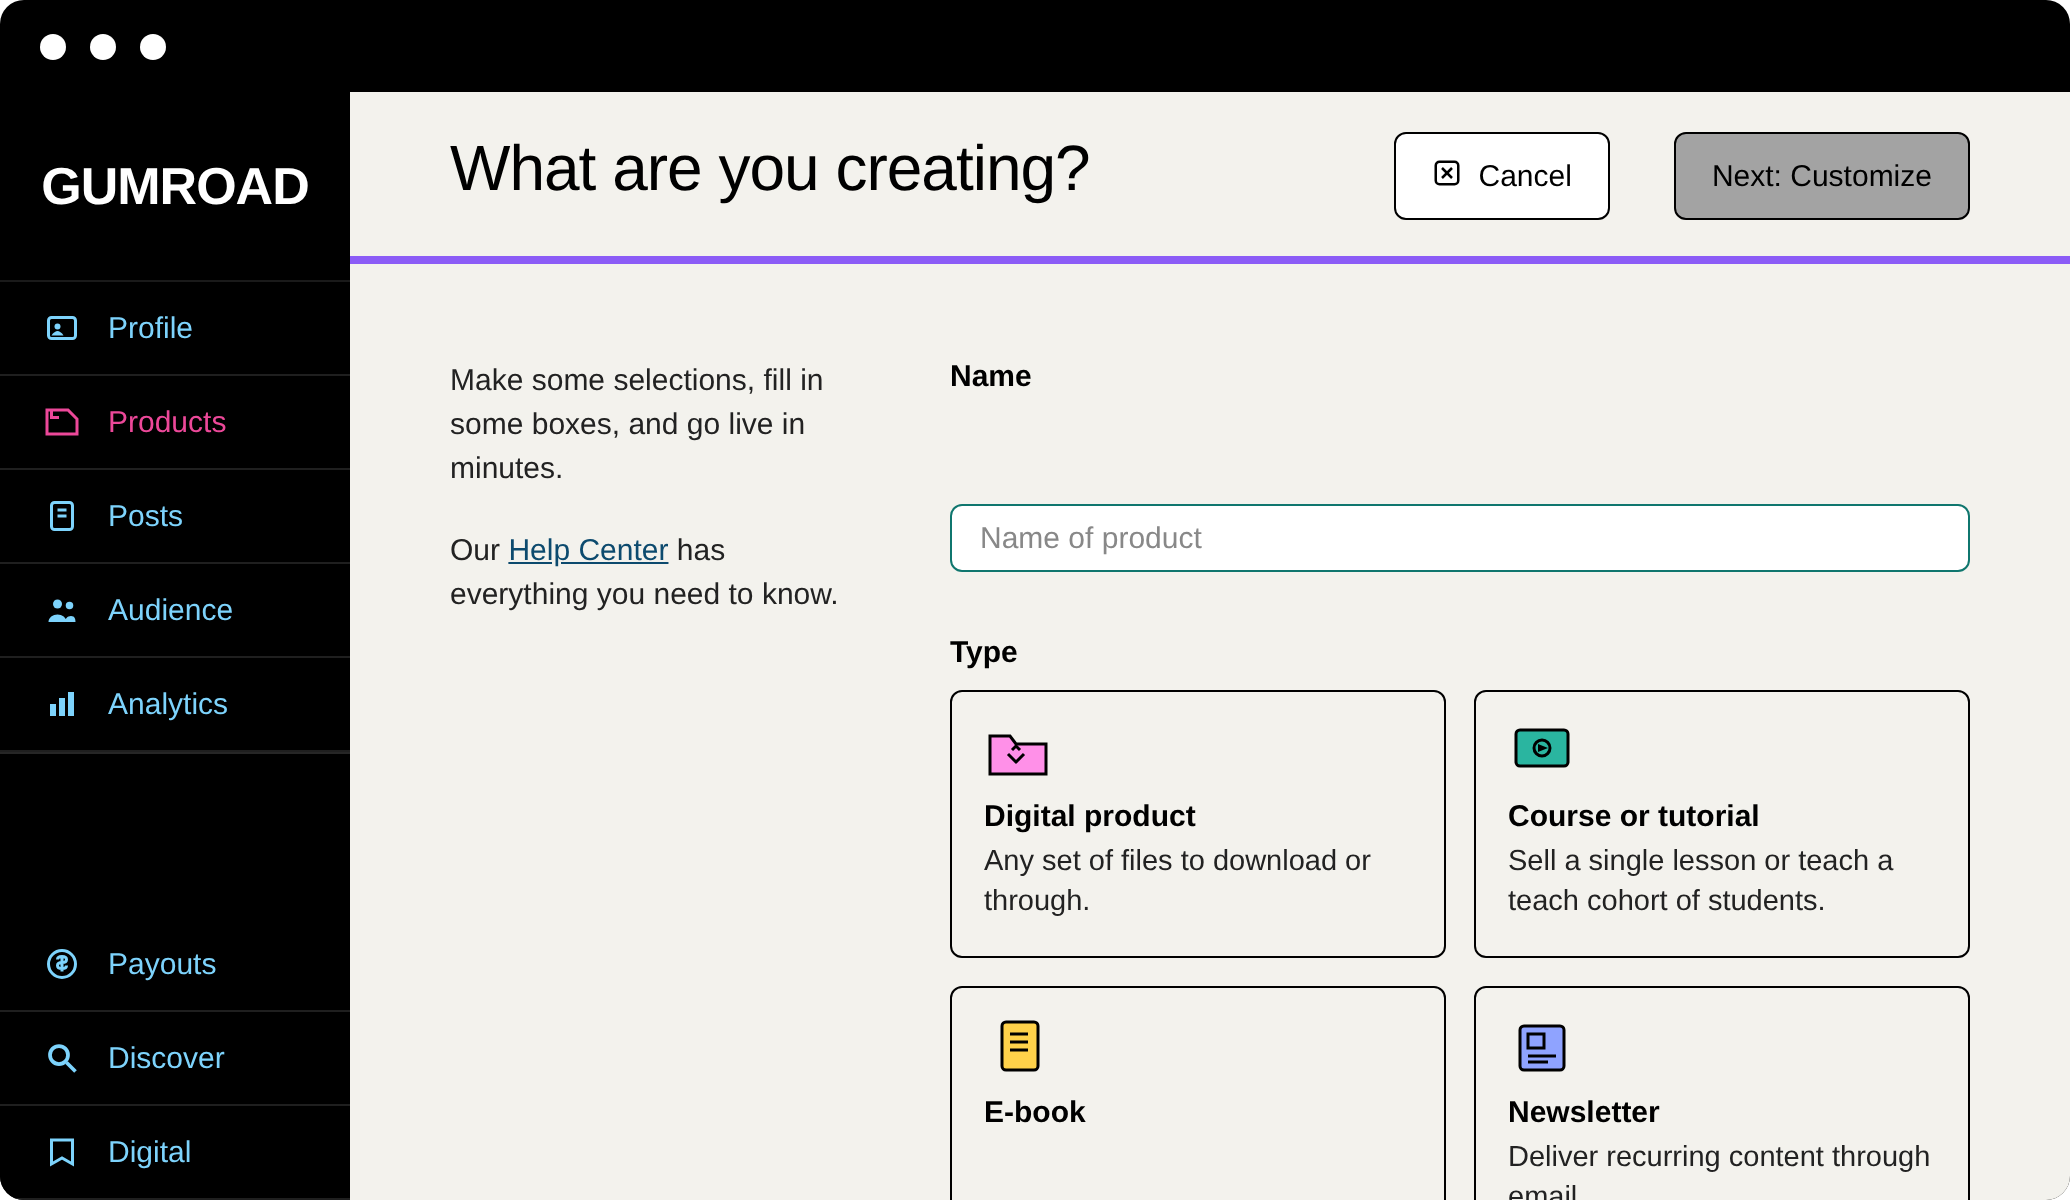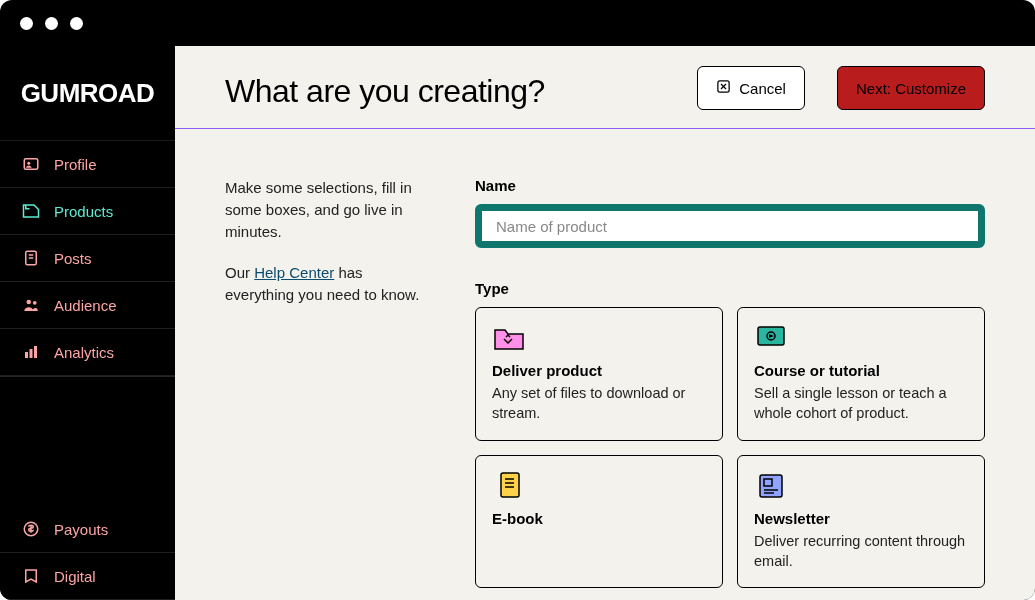--- a/index.html
+++ b/index.html
@@ -58,60 +58,60 @@
       text-transform: uppercase;
     }
     .nav { flex: 1; display: flex; flex-direction: column; }
     .nav-spacer { flex: 1; border-top: 1px solid rgba(255,255,255,0.15); }
     .nav-item {
       display: flex;
       align-items: center;
       gap: 14px;
       padding: 14px 22px;
       font-size: 15px;
-      color: #fca5a5;
+      color: #7dd3fc;
       border-bottom: 1px solid rgba(255,255,255,0.12);
       cursor: pointer;
     }
-    .nav-item.active { color: #5eead4; }
+    .nav-item.active { color: #ec4899; }
     .nav-icon { width: 18px; height: 18px; display:flex; align-items:center; justify-content:center; flex-shrink:0;}
     .nav-icon svg { width: 18px; height: 18px; }
 
     .content {
       flex: 1;
       background: #f3f2ed;
       color: #000;
       display: flex;
       flex-direction: column;
       min-width: 0;
     }
     .header {
       display: flex;
-      align-items: flex-end;
+      align-items: flex-start;
       justify-content: space-between;
       padding: 20px 50px 18px 50px;
-      border-bottom: 1px solid #8b5cf6;
+      border-bottom: 4px solid #8b5cf6;
     }
     .page-title {
       font-size: 32px;
       font-weight: 500;
       letter-spacing: -0.5px;
     }
     .header-actions { display: flex; gap: 32px; }
     .btn {
       height: 44px;
       padding: 0 18px;
       border: 1px solid #000;
       border-radius: 6px;
       background: #fff;
       font-size: 15px;
       display: flex; align-items: center; gap: 8px;
       cursor: pointer;
     }
-    .btn-primary { background: #b91c1c; }
+    .btn-primary { background: #a3a3a3; }
     .cancel-x { width:15px; height:15px; }
 
     .body {
       flex: 1;
       display: flex;
       padding: 48px 50px 0 50px;
       gap: 40px;
       overflow: hidden;
     }
     .intro {
@@ -121,27 +121,28 @@
       line-height: 1.45;
       color: #222;
     }
     .intro p { margin-bottom: 20px; }
     .intro a { color: #0c4a6e; }
 
     .form { flex: 1; min-width: 0; }
     .field-label { font-size: 15px; font-weight: 700; margin-bottom: 10px; }
     .text-input {
       width: 100%;
-      height: 44px;
-      border: 7px solid #0f766e;
+      height: 34px;
+      border: 1px solid #0f766e;
       border-radius: 6px;
       background: #fff;
       padding: 0 14px;
       font-size: 15px;
       margin-bottom: 32px;
+      margin-top: 45px;
     }
     .text-input::placeholder { color: #888; }
     .type-grid {
       display: grid;
       grid-template-columns: 1fr 1fr;
       gap: 14px;
     }
     .type-card {
       border: 1px solid #000;
       border-radius: 6px;
@@ -226,20 +227,29 @@
         <div class="nav-spacer"></div>
 
         <div class="nav-item">
           <span class="nav-icon">
             <svg viewBox="0 0 24 24" fill="currentColor">
                 <circle cx="12" cy="12" r="9" fill="none" stroke="currentColor" stroke-width="2"></circle>
                 <path d="M12 7v10M9 9c0-1 1-2 3-2s3 1 3 2-1 2-3 2-3 1-3 2 1 2 3 2 3-1 3-2" fill="none" stroke="currentColor" stroke-width="2"></path>
               </svg>
           </span>
           <span>Payouts</span>
+        </div>
+        <div class="nav-item">
+          <span class="nav-icon">
+            <svg viewBox="0 0 24 24" fill="none" stroke="currentColor" stroke-width="2.5">
+                <circle cx="10" cy="10" r="6"></circle>
+                <line x1="15" y1="15" x2="21" y2="21"></line>
+              </svg>
+          </span>
+          <span>Discover</span>
         </div>
         <div class="nav-item">
           <span class="nav-icon">
             <svg viewBox="0 0 24 24" fill="currentColor">
                 <path d="M5 4h14v16l-7-4-7 4z" fill="none" stroke="currentColor" stroke-width="2"></path>
               </svg>
           </span>
           <span>Digital</span>
         </div>
       </nav>
@@ -280,34 +290,34 @@
           <div class="field-label">Type</div>
           <div class="type-grid">
             <div class="type-card">
               <div class="type-icon">
                 <svg width="34" height="30" viewBox="0 0 34 30">
                     <path d="M3 8h10l3 4h15v15H3z" fill="#ff90e8" stroke="#000" stroke-width="1.5"></path>
                     <path d="M12 17l4 4 4-4" fill="none" stroke="#000" stroke-width="1.5"></path>
                     <path d="M14 15l2-2 2 2" fill="none" stroke="#000" stroke-width="1.5"></path>
                   </svg>
               </div>
-              <div class="type-title">Deliver product</div>
-              <div class="type-desc">Any set of files to download or stream.</div>
+              <div class="type-title">Digital product</div>
+              <div class="type-desc">Any set of files to download or through.</div>
             </div>
 
             <div class="type-card">
               <div class="type-icon">
                 <svg width="34" height="30" viewBox="0 0 34 30">
                     <rect x="4" y="5" width="26" height="18" rx="2" fill="#2ab5a0" stroke="#000" stroke-width="1.5"></rect>
                     <circle cx="17" cy="14" r="4" fill="none" stroke="#000" stroke-width="1.5"></circle>
                     <polygon points="15,12 20,14 15,16" fill="#000"></polygon>
                   </svg>
               </div>
               <div class="type-title">Course or tutorial</div>
-              <div class="type-desc">Sell a single lesson or teach a whole cohort of product.</div>
+              <div class="type-desc">Sell a single lesson or teach a teach cohort of students.</div>
             </div>
 
             <div class="type-card">
               <div class="type-icon">
                 <svg width="34" height="30" viewBox="0 0 34 30">
                     <rect x="9" y="3" width="18" height="24" rx="2" fill="#ffd24a" stroke="#000" stroke-width="1.5"></rect>
                     <line x1="13" y1="9" x2="22" y2="9" stroke="#000" stroke-width="1.5"></line>
                     <line x1="13" y1="13" x2="22" y2="13" stroke="#000" stroke-width="1.5"></line>
                     <line x1="13" y1="17" x2="22" y2="17" stroke="#000" stroke-width="1.5"></line>
                   </svg>

